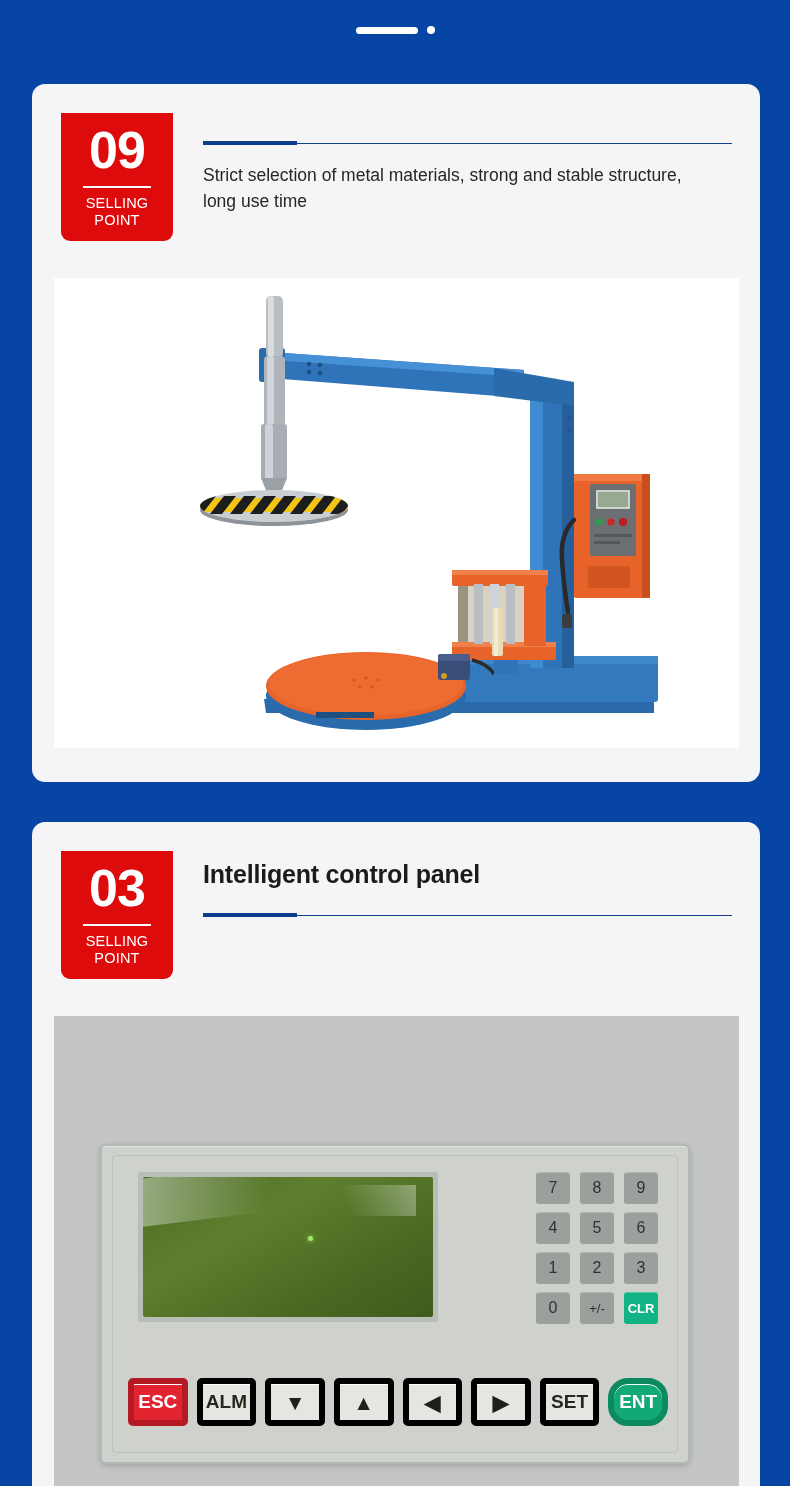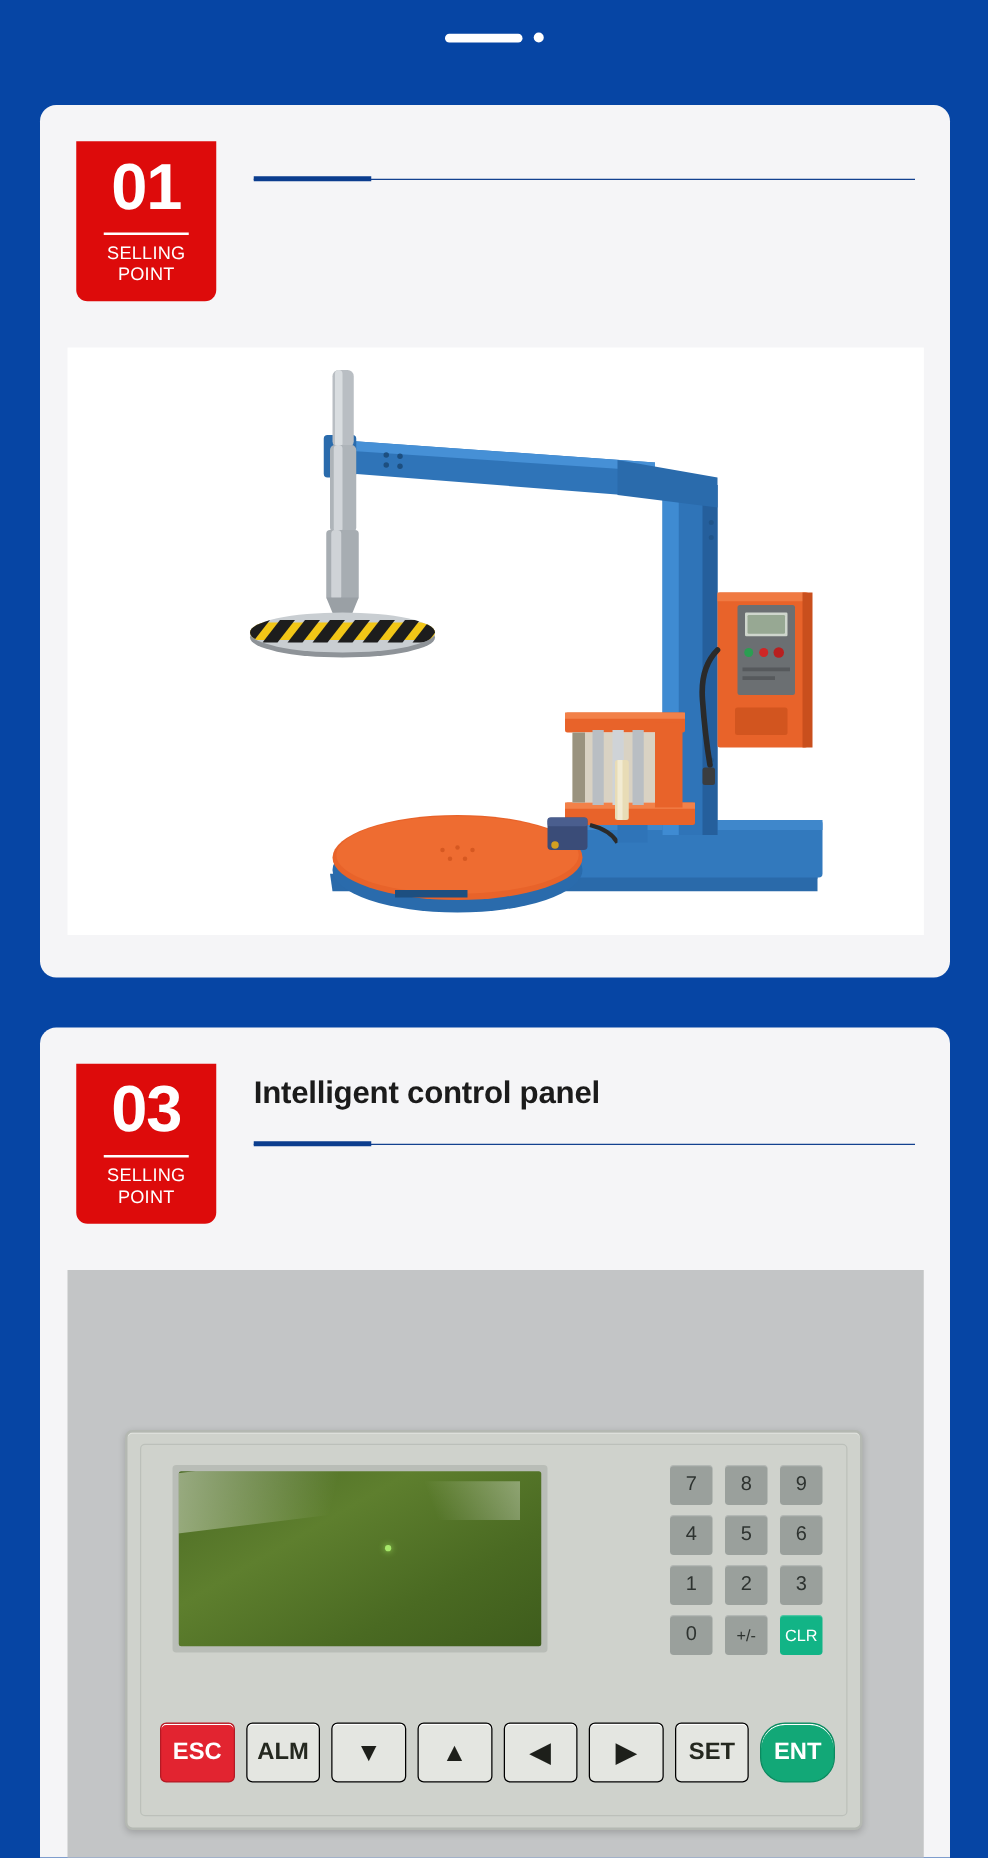--- a/index.html
+++ b/index.html
@@ -223,36 +223,36 @@
     justify-content: center;
     font-size: 16px;
     color: #2e3330;
     box-shadow: inset 0 1px 0 rgba(255,255,255,.25);
   }
   .key.small { font-size: 13px; }
   .key.clr {
     background: #12b486;
     color: #ffffff;
     font-size: 13px;
-    font-weight: normal;
+    font-weight: bold;
     text-align: center;
   }
 
   
   .fnrow {
     position: absolute;
     left: 26px; right: 20px; bottom: 36px;
     display: flex;
     gap: 9px;
   }
   .fkey {
     flex: 1 1 0;
     height: 48px;
     background: #e4e6e1;
-    border: 1px solid #000000;
+    border: 6px solid #000000;
     border-radius: 5px;
     display: flex;
     align-items: center;
     justify-content: center;
     font-size: 19px;
     font-weight: bold;
     color: #24281f;
     box-shadow: inset 0 1px 0 #ffffff;
   }
   .fkey.esc { background: #e22430; border-color: #b41a24; color: #ffffff; }
@@ -264,30 +264,31 @@
 
 <div class="carousel-dots">
   <span class="dot-active"></span>
   <span class="dot"></span>
 </div>
 
 <section class="card" id="card-1">
 
   <div class="card-head">
     <div class="badge">
-      <div class="badge-num">01</div>
+      <div class="badge-num">09</div>
       <div class="badge-rule"></div>
       <div class="badge-label">
         <div>SELLING</div>
         <div>POINT</div>
       </div>
     </div>
 
     <div class="head-text">
       <div class="rule"></div>
+      <p class="card-sub">Strict selection of metal materials, strong and stable structure, long use time</p>
     </div>
   </div>
 
   <div class="media" id="media-1">
     <svg class="machine" viewBox="0 0 685 470">
       <rect width="685" height="470" fill="#ffffff"></rect>
 
       <path d="M330 425 L498 392 L492 381 L600 381 L600 425 Z" fill="#2f74b8"></path>
       <path d="M210 421 L600 421 L600 435 L212 435 Z" fill="#2a6aaa"></path>
       <rect x="398" y="378" width="206" height="46" rx="3" fill="#3279bd"></rect>

